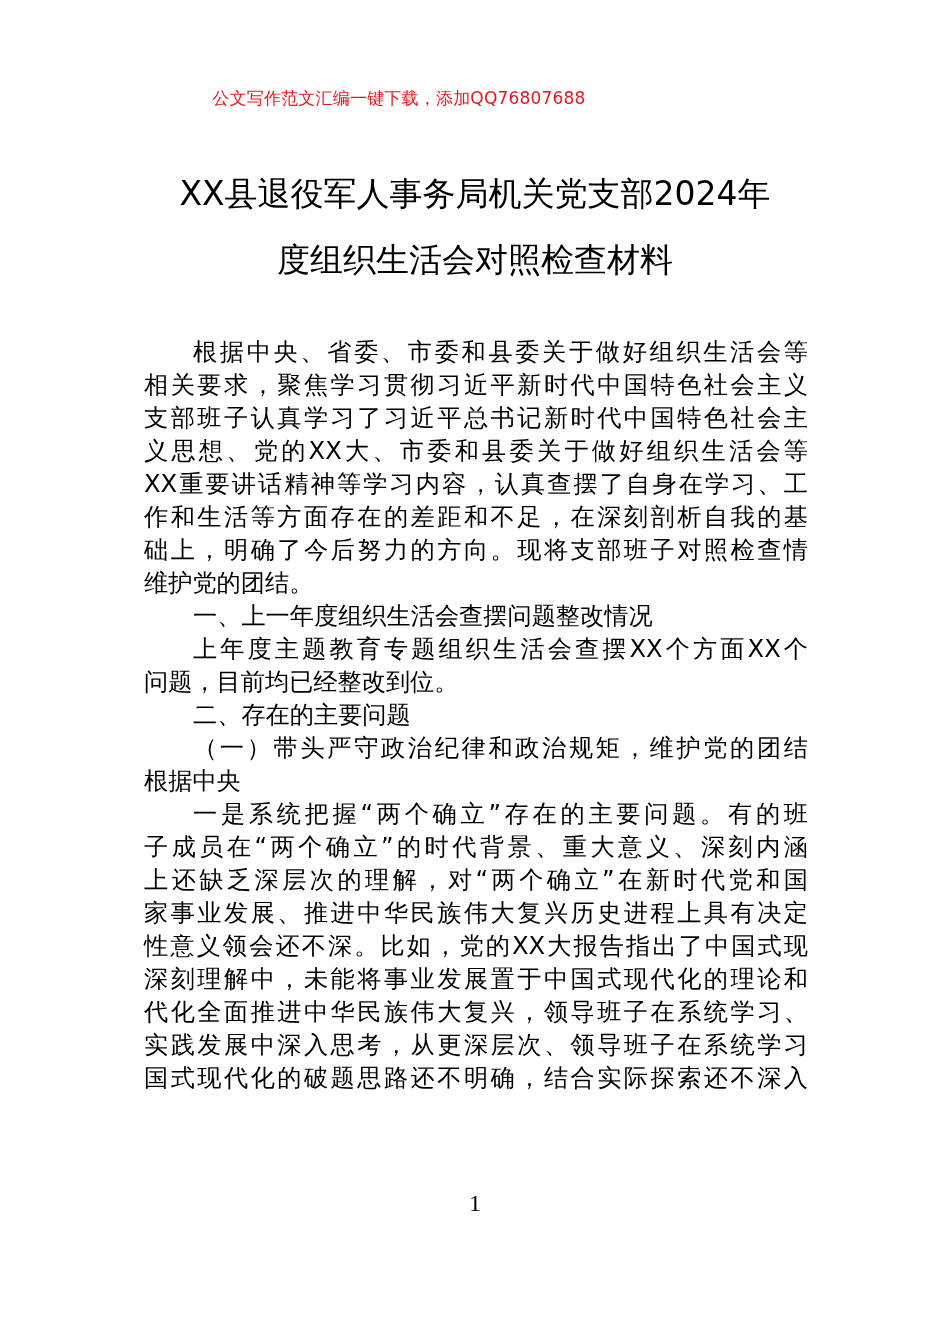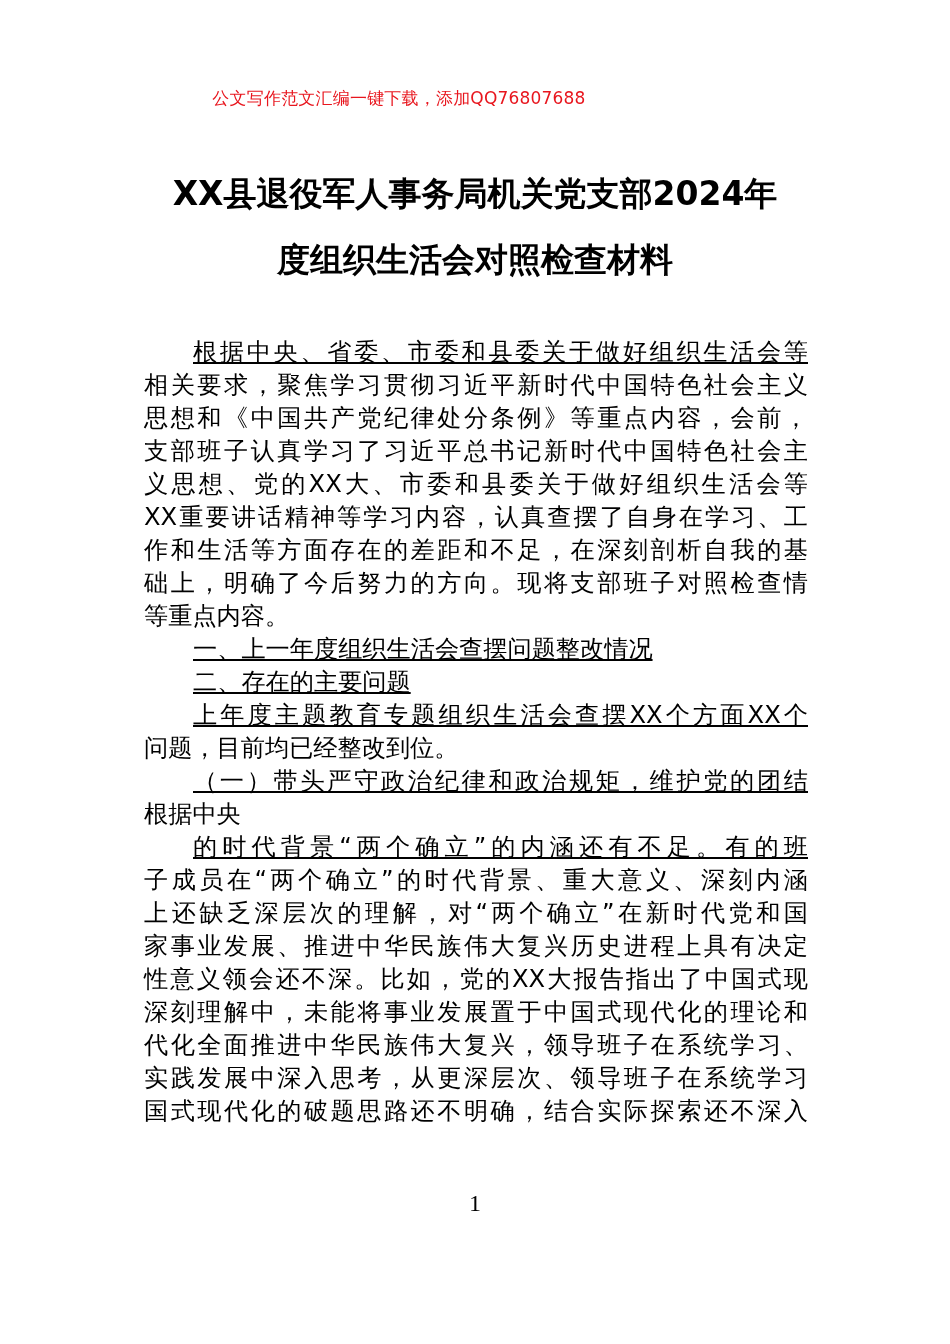--- a/index.html
+++ b/index.html
@@ -7,84 +7,83 @@
     .page { position: absolute; left: 0; top: 0; width: 950px; height: 1344px; background: #fff; }
     .watermark {
       position: absolute; left: 0; width: 798px; top: 86px;
       text-align: center; color: #e8161e;
       font-family: "DejaVu Sans", "Liberation Sans", sans-serif;
       font-size: 17px; line-height: 24px; letter-spacing: 0.2px;
     }
     .title {
       position: absolute; left: 0; width: 950px; text-align: center;
       color: #000; font-family: "DejaVu Sans", "Liberation Serif", sans-serif;
-      font-size: 33px; line-height: 44px; white-space: nowrap; font-weight: bold;
+      font-size: 33px; line-height: 44px; white-space: nowrap;
     }
     .title-1 { top: 172px; }
     .title-2 { top: 221px; margin-top: 17px; }
     .body {
       position: absolute; left: 144px; top: 336px; width: 664px;
       color: #000; font-family: "DejaVu Sans", "Liberation Sans", sans-serif;
       font-size: 24.2px;
     }
     .line {
       display: block; height: 33px; line-height: 33px; white-space: nowrap;
       text-align: justify; text-align-last: justify; overflow: visible;
     }
     .line.last { text-align-last: left; }
-    .line.indent { padding-left: 49px; text-decoration: underline; }
+    .line.indent { padding-left: 49px; }
     .page-number {
       position: absolute; left: 0; width: 950px; top: 1190px; text-align: center;
       font-family: "Liberation Serif", "DejaVu Serif", serif; font-size: 24px; color: #000;
     }
   </style>
 </head>
 <body>
 
 <div class="page">
 
   <div class="watermark">公文写作范文汇编一键下载，添加QQ76807688</div>
 
   <div class="title title-1">XX县退役军人事务局机关党支部2024年</div>
   <div class="title title-2">度组织生活会对照检查材料</div>
 
   <div class="body">
 
     <div>
       <span class="line indent">根据中央、省委、市委和县委关于做好组织生活会等</span>
       <span class="line">相关要求，聚焦学习贯彻习近平新时代中国特色社会主义</span>
-      <span class="line">思想和《中国共产党纪律处分条例》等重点内容，会前，</span>
       <span class="line">支部班子认真学习了习近平总书记新时代中国特色社会主</span>
       <span class="line">义思想、党的XX大、市委和县委关于做好组织生活会等</span>
       <span class="line">XX重要讲话精神等学习内容，认真查摆了自身在学习、工</span>
       <span class="line">作和生活等方面存在的差距和不足，在深刻剖析自我的基</span>
       <span class="line">础上，明确了今后努力的方向。现将支部班子对照检查情</span>
-      <span class="line last">等重点内容。</span>
+      <span class="line last">维护党的团结。</span>
     </div>
 
     <div>
       <span class="line indent last">一、上一年度组织生活会查摆问题整改情况</span>
-    </div>
-
-    <div>
-      <span class="line indent last">二、存在的主要问题</span>
     </div>
 
     <div>
       <span class="line indent">上年度主题教育专题组织生活会查摆XX个方面XX个</span>
       <span class="line last">问题，目前均已经整改到位。</span>
     </div>
 
     <div>
+      <span class="line indent last">二、存在的主要问题</span>
+    </div>
+
+    <div>
       <span class="line indent">（一）带头严守政治纪律和政治规矩，维护党的团结</span>
       <span class="line last">根据中央</span>
     </div>
 
     <div>
-      <span class="line indent">的时代背景“两个确立”的内涵还有不足。有的班</span>
+      <span class="line indent">一是系统把握“两个确立”存在的主要问题。有的班</span>
       <span class="line">子成员在“两个确立”的时代背景、重大意义、深刻内涵</span>
       <span class="line">上还缺乏深层次的理解，对“两个确立”在新时代党和国</span>
       <span class="line">家事业发展、推进中华民族伟大复兴历史进程上具有决定</span>
       <span class="line">性意义领会还不深。比如，党的XX大报告指出了中国式现</span>
       <span class="line">深刻理解中，未能将事业发展置于中国式现代化的理论和</span>
       <span class="line">代化全面推进中华民族伟大复兴，领导班子在系统学习、</span>
       <span class="line">实践发展中深入思考，从更深层次、领导班子在系统学习</span>
       <span class="line">国式现代化的破题思路还不明确，结合实际探索还不深入</span>
     </div>
   </div>

